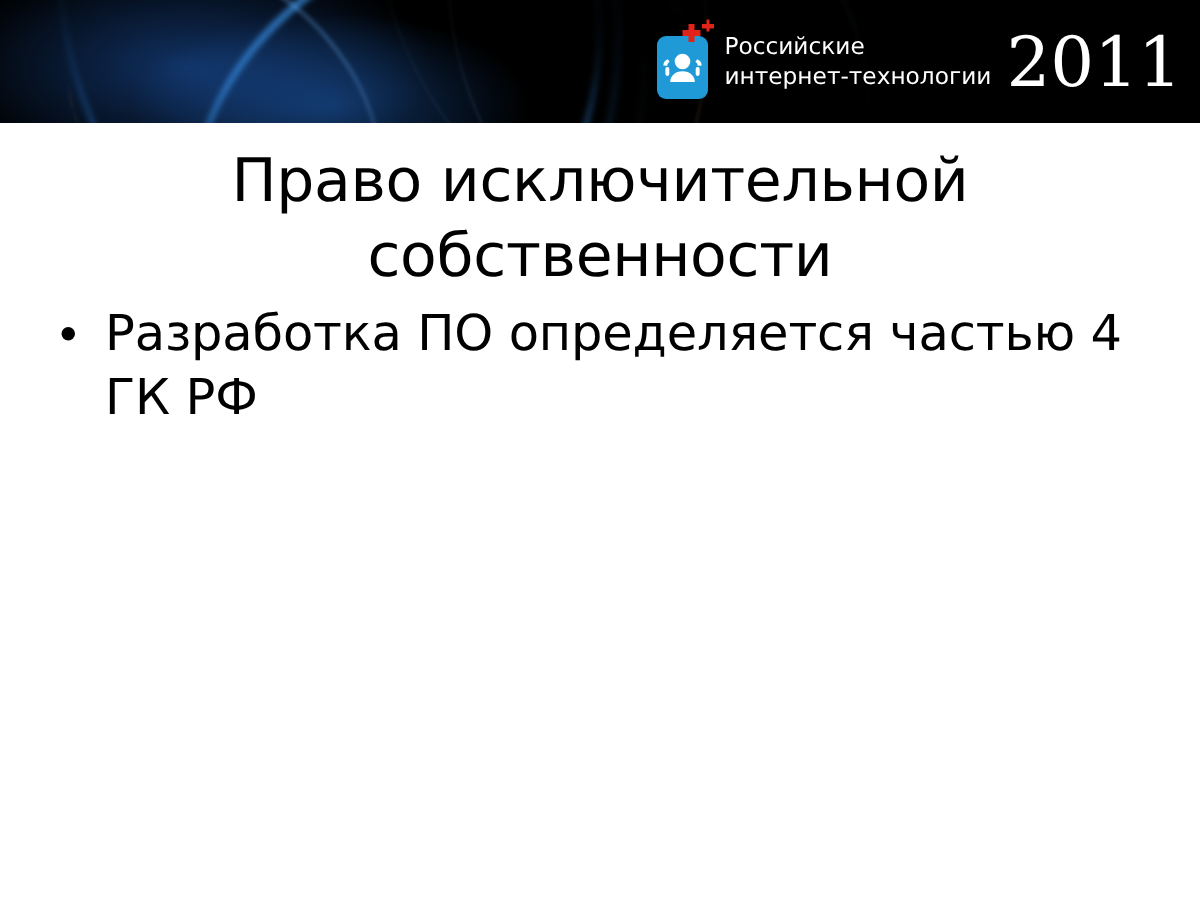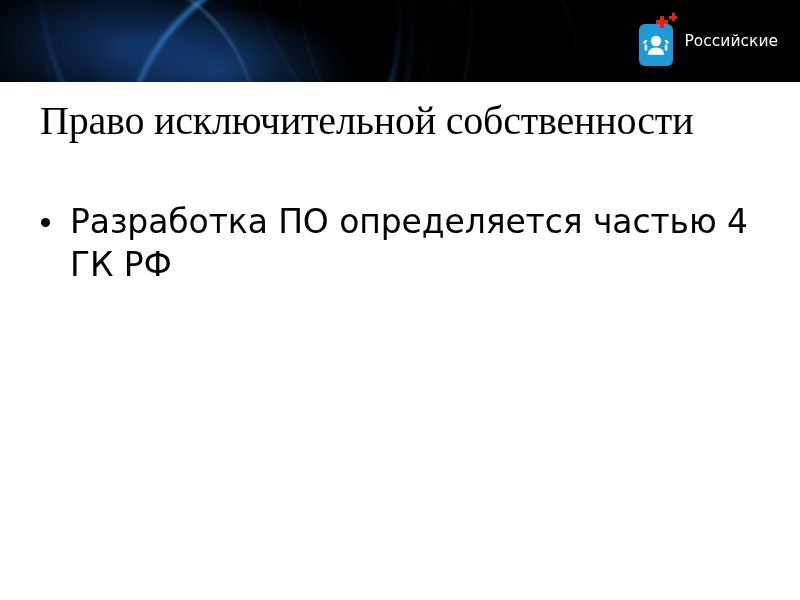--- a/index.html
+++ b/index.html
@@ -222,27 +222,26 @@
     letter-spacing: 0px;
     white-space: nowrap;
   }
 
   
   .title {
     position: absolute;
     left: 40px;
     top: 96px;
     width: 720px;
-    text-align: left;
+    text-align: center;
     color: #000000;
     font-size: 40px;
     line-height: 50px;
     font-weight: 400;
     letter-spacing: -0.2px;
-    font-family: Liberation Serif, serif;
   }
 
   
   .body-list {
     position: absolute;
     left: 34px;
     top: 200px;
     width: 740px;
     margin: 0;
     padding: 0;
@@ -304,22 +303,24 @@
           <rect x="25.8" y="20.6" width="2.6" height="6" rx="1.2" fill="#ffffff"></rect>
         </svg>
         <div class="plus-group">
           <span class="plus plus-big"></span>
           <span class="plus plus-small"></span>
         </div>
       </div>
 
       <div class="logo-words">
         <div>Российские</div>
+        <div>интернет-технологии</div>
       </div>
 
+      <div class="logo-year">2011</div>
     </div>
   </div>
 
   <div class="title">Право исключительной собственности</div>
 
   <ul class="body-list">
     <li class="bullet">
       <span class="dot"></span>
       <span class="bullet-text">Разработка ПО определяется частью 4 ГК РФ</span>
     </li>

